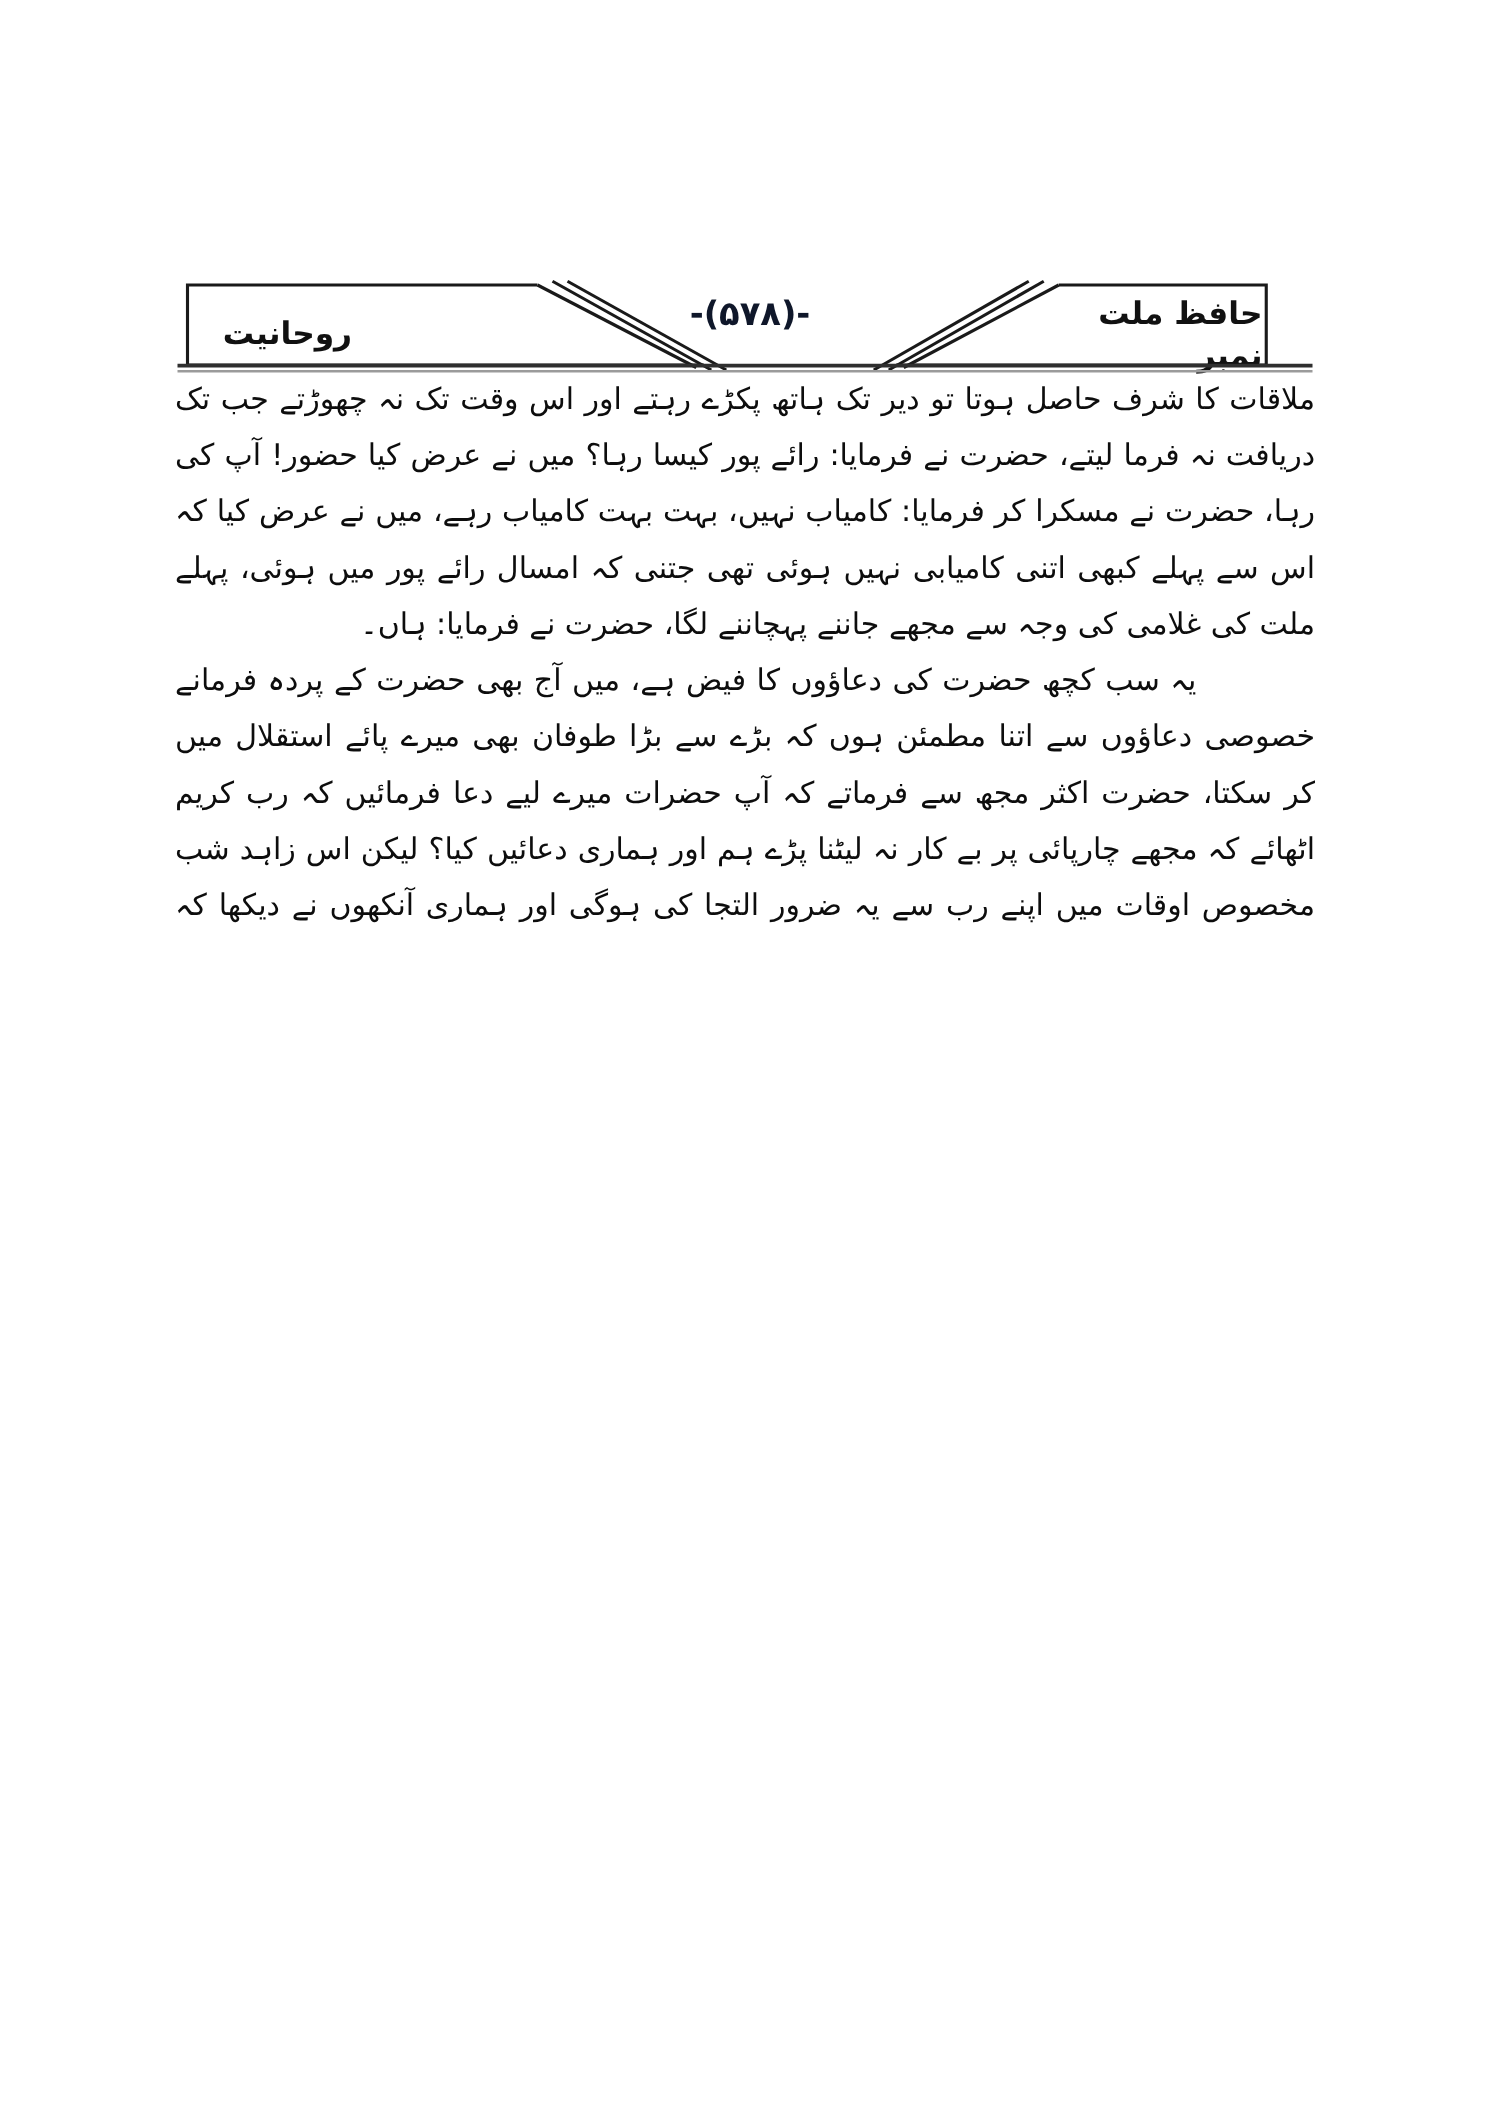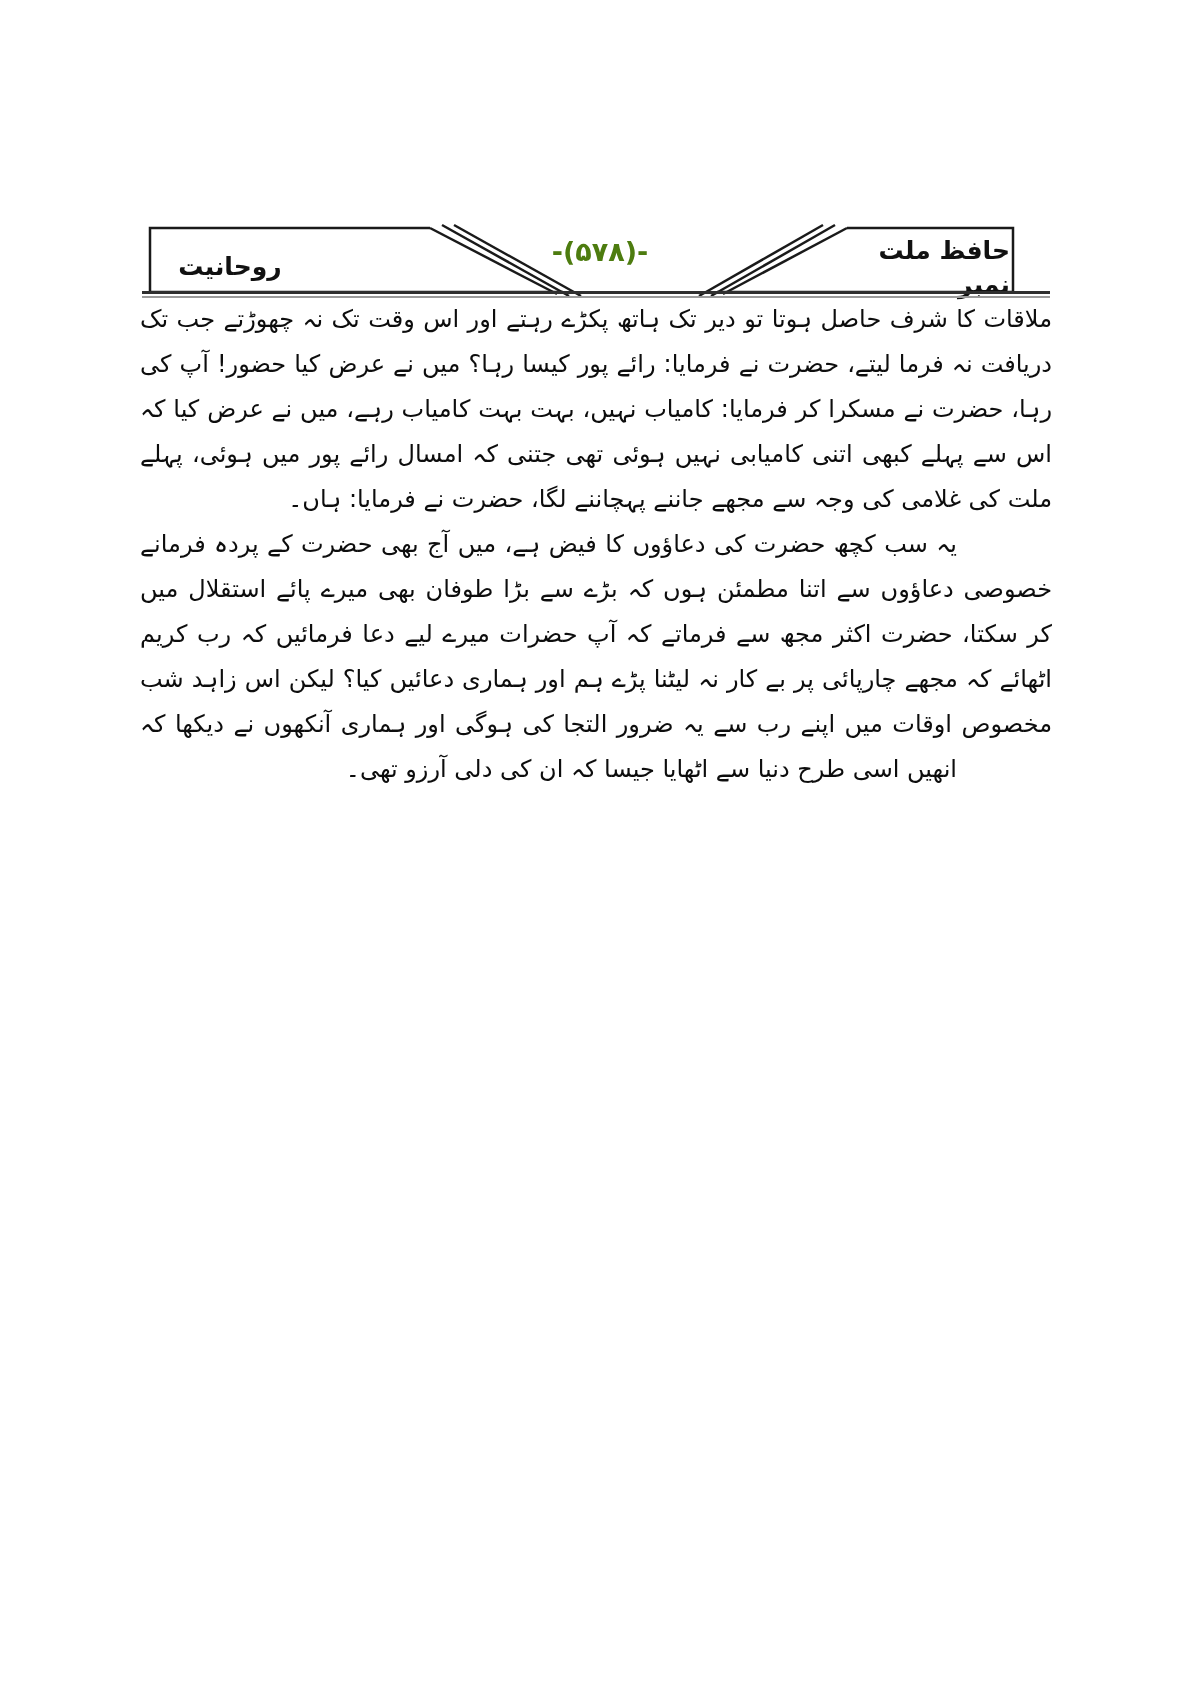--- a/index.html
+++ b/index.html
@@ -30,21 +30,21 @@
   }
   .hdr-label.left{left:150px;top:238px;width:160px;margin-top:12px;}
   .hdr-label.right{left:838px;top:234px;width:172px;text-align:right;}
   .page-number{
     position:absolute;
     left:515px;top:236px;width:170px;
     text-align:center;
     direction:rtl;
     font-size:27px;
     font-weight:bold;
-    color:#4d7c0f;
+    color:#0f172a;
   }
   
   .rule{position:absolute;left:142px;top:291px;width:908px;}
   .rule .l1{height:3px;background:#2f2f2f;}
   .rule .gap{height:2px;background:transparent;}
   .rule .l2{height:2px;background:#9b9b9b;}
   
   .body-text{
     position:absolute;
     left:140px;top:297px;width:912px;
@@ -97,16 +97,15 @@
     <div class="tline">ملاقات کا شرف حاصل ہوتا تو دیر تک ہاتھ پکڑے رہتے اور اس وقت تک نہ چھوڑتے جب تک کہ سب کچھ</div>
     <div class="tline">دریافت نہ فرما لیتے، حضرت نے فرمایا: رائے پور کیسا رہا؟ میں نے عرض کیا حضور! آپ کی دعاؤوں سے کامیاب</div>
     <div class="tline">رہا، حضرت نے مسکرا کر فرمایا: کامیاب نہیں، بہت بہت کامیاب رہے، میں نے عرض کیا کہ حضور یہ سچ ہے کہ</div>
     <div class="tline">اس سے پہلے کبھی اتنی کامیابی نہیں ہوئی تھی جتنی کہ امسال رائے پور میں ہوئی، پہلے ہی سفر میں پورا شہر حافظ</div>
     <div class="tline last">ملت کی غلامی کی وجہ سے مجھے جاننے پہچاننے لگا، حضرت نے فرمایا: ہاں۔</div>
     <div class="tline indent">یہ سب کچھ حضرت کی دعاؤوں کا فیض ہے، میں آج بھی حضرت کے پردہ فرمانے کے بعد ان کی</div>
     <div class="tline">خصوصی دعاؤوں سے اتنا مطمئن ہوں کہ بڑے سے بڑا طوفان بھی میرے پائے استقلال میں لغزش نہیں پیدا</div>
     <div class="tline">کر سکتا، حضرت اکثر مجھ سے فرماتے کہ آپ حضرات میرے لیے دعا فرمائیں کہ رب کریم مجھے دنیا سے یوں</div>
     <div class="tline">اٹھائے کہ مجھے چارپائی پر بے کار نہ لیٹنا پڑے ہم اور ہماری دعائیں کیا؟ لیکن اس زاہد شب زندہ دار نے اپنے</div>
     <div class="tline">مخصوص اوقات میں اپنے رب سے یہ ضرور التجا کی ہوگی اور ہماری آنکھوں نے دیکھا کہ ان کے رب تعالیٰ نے</div>
-    <div class="tline last indent">انھیں اسی طرح دنیا سے اٹھایا جیسا کہ ان کی دلی آرزو تھی۔</div>
   </div>
 
 </div>
 
 </body></html>

